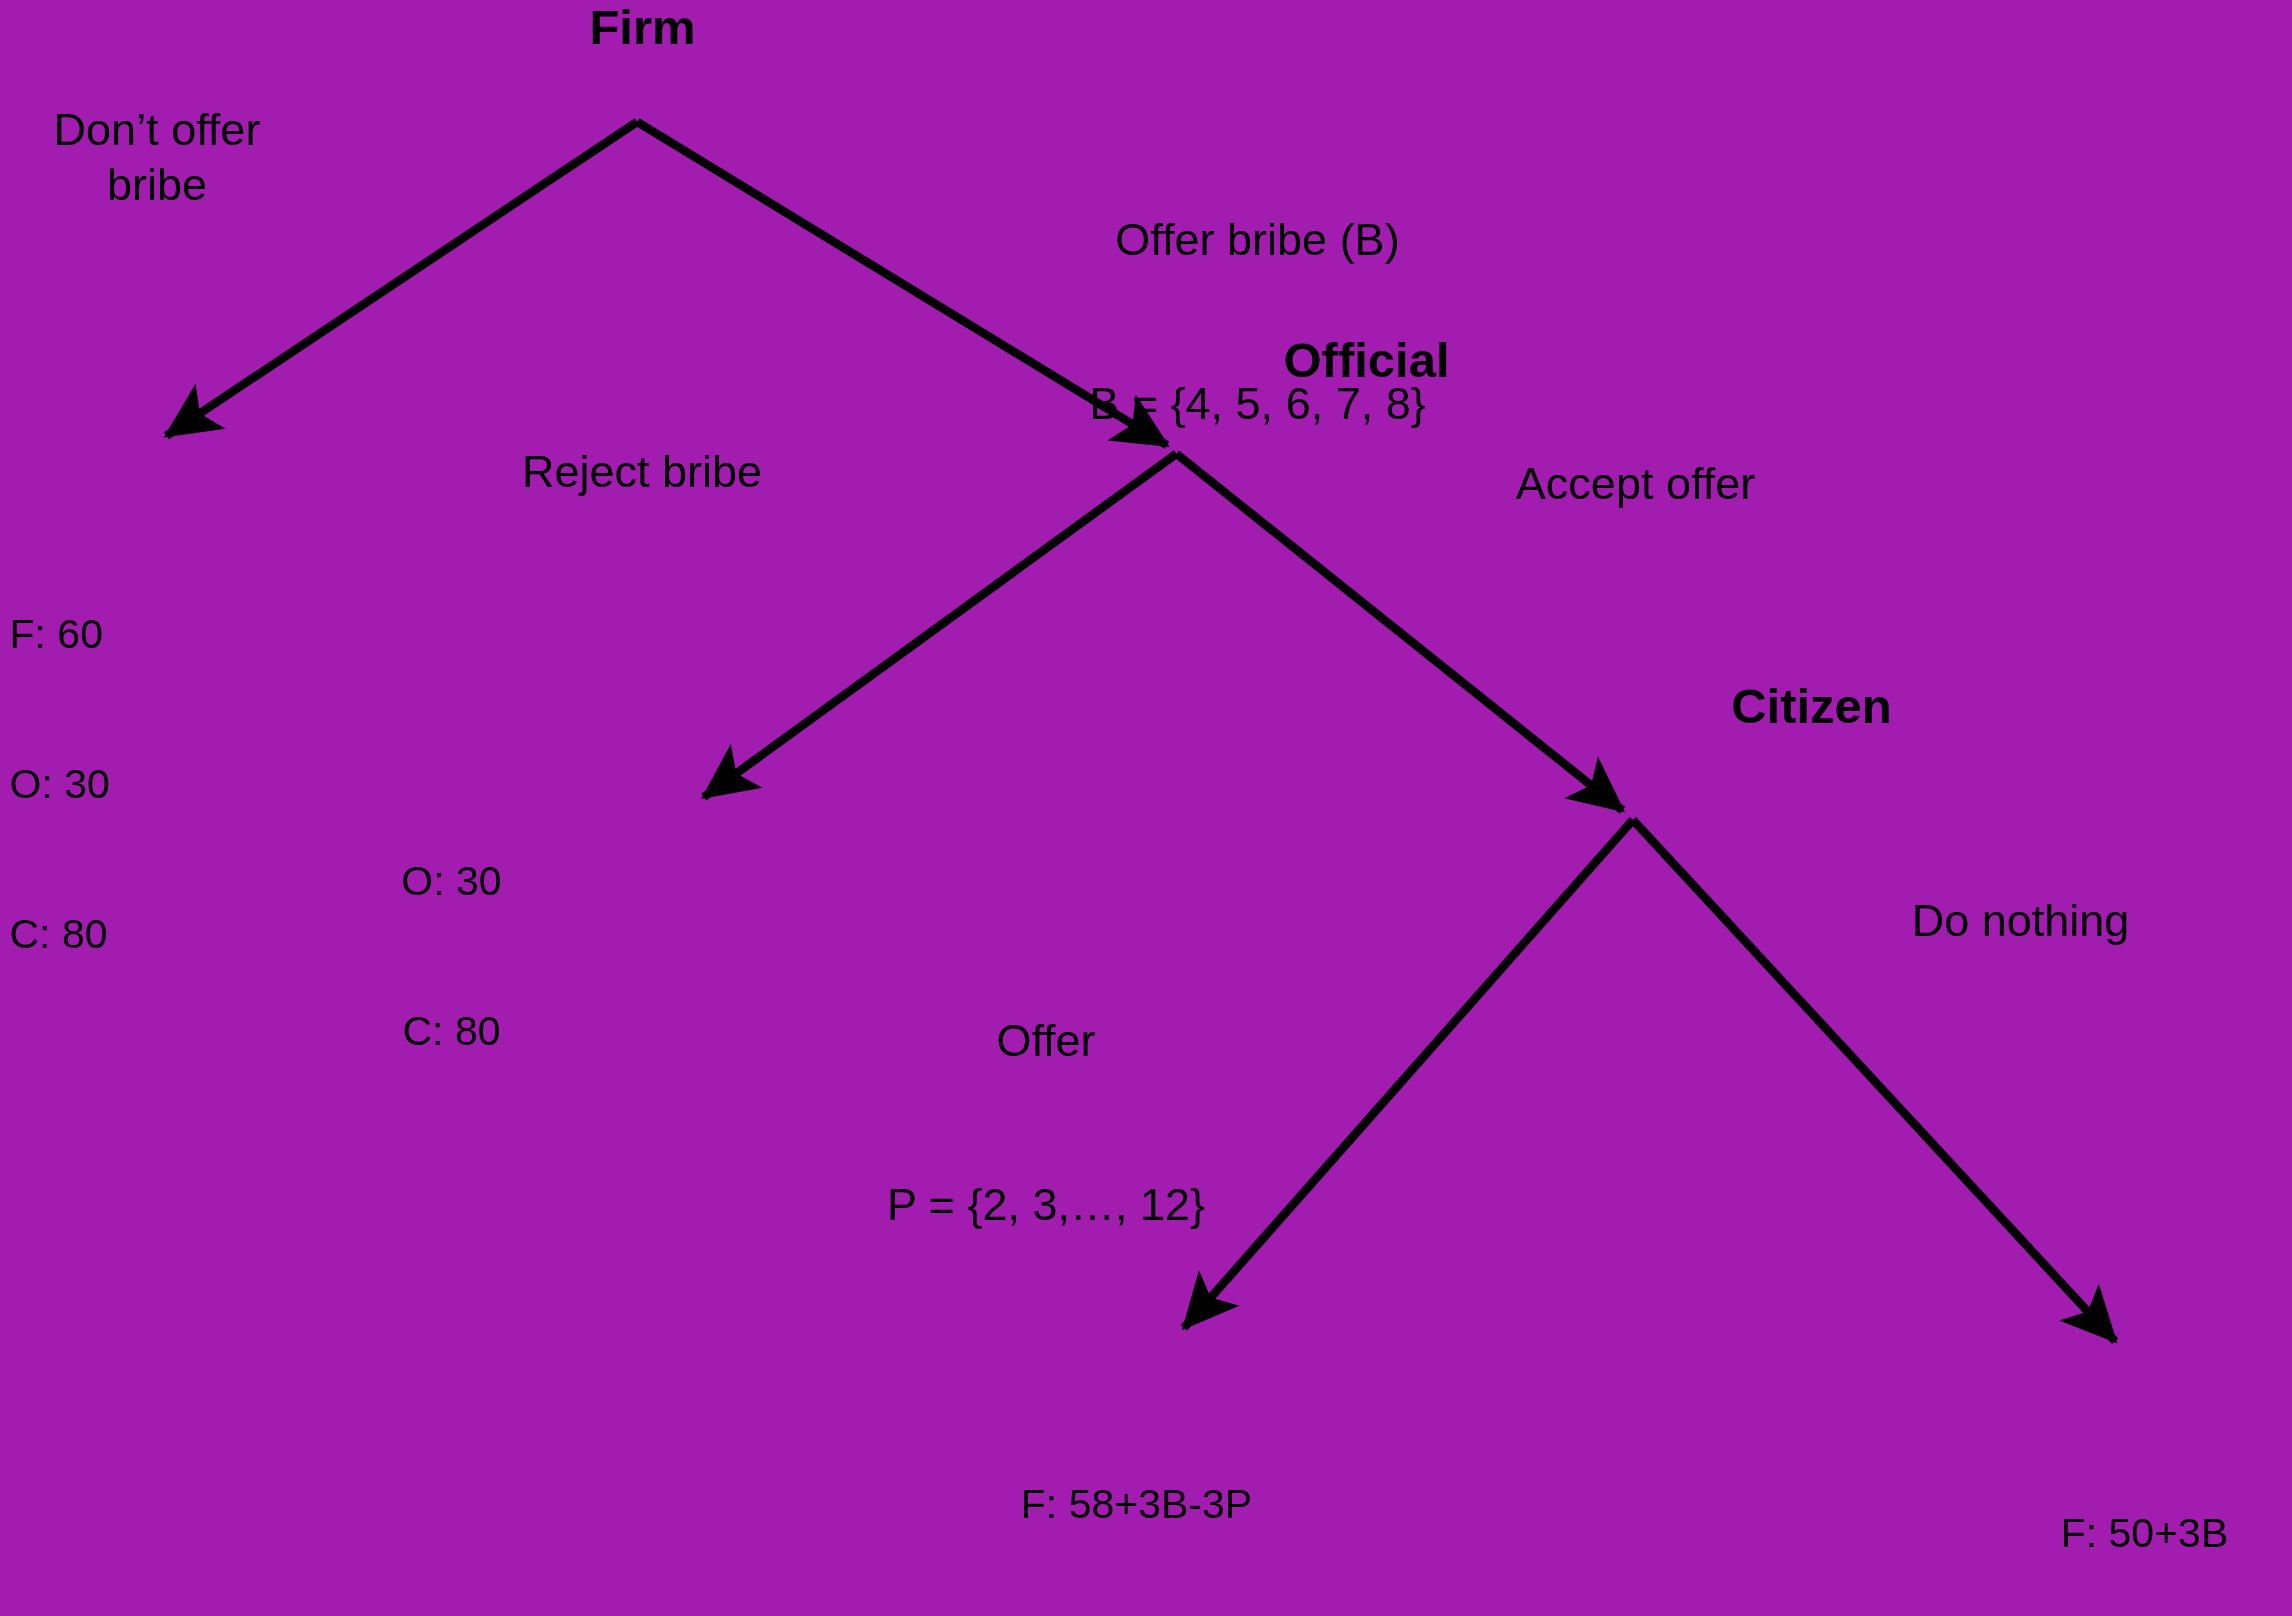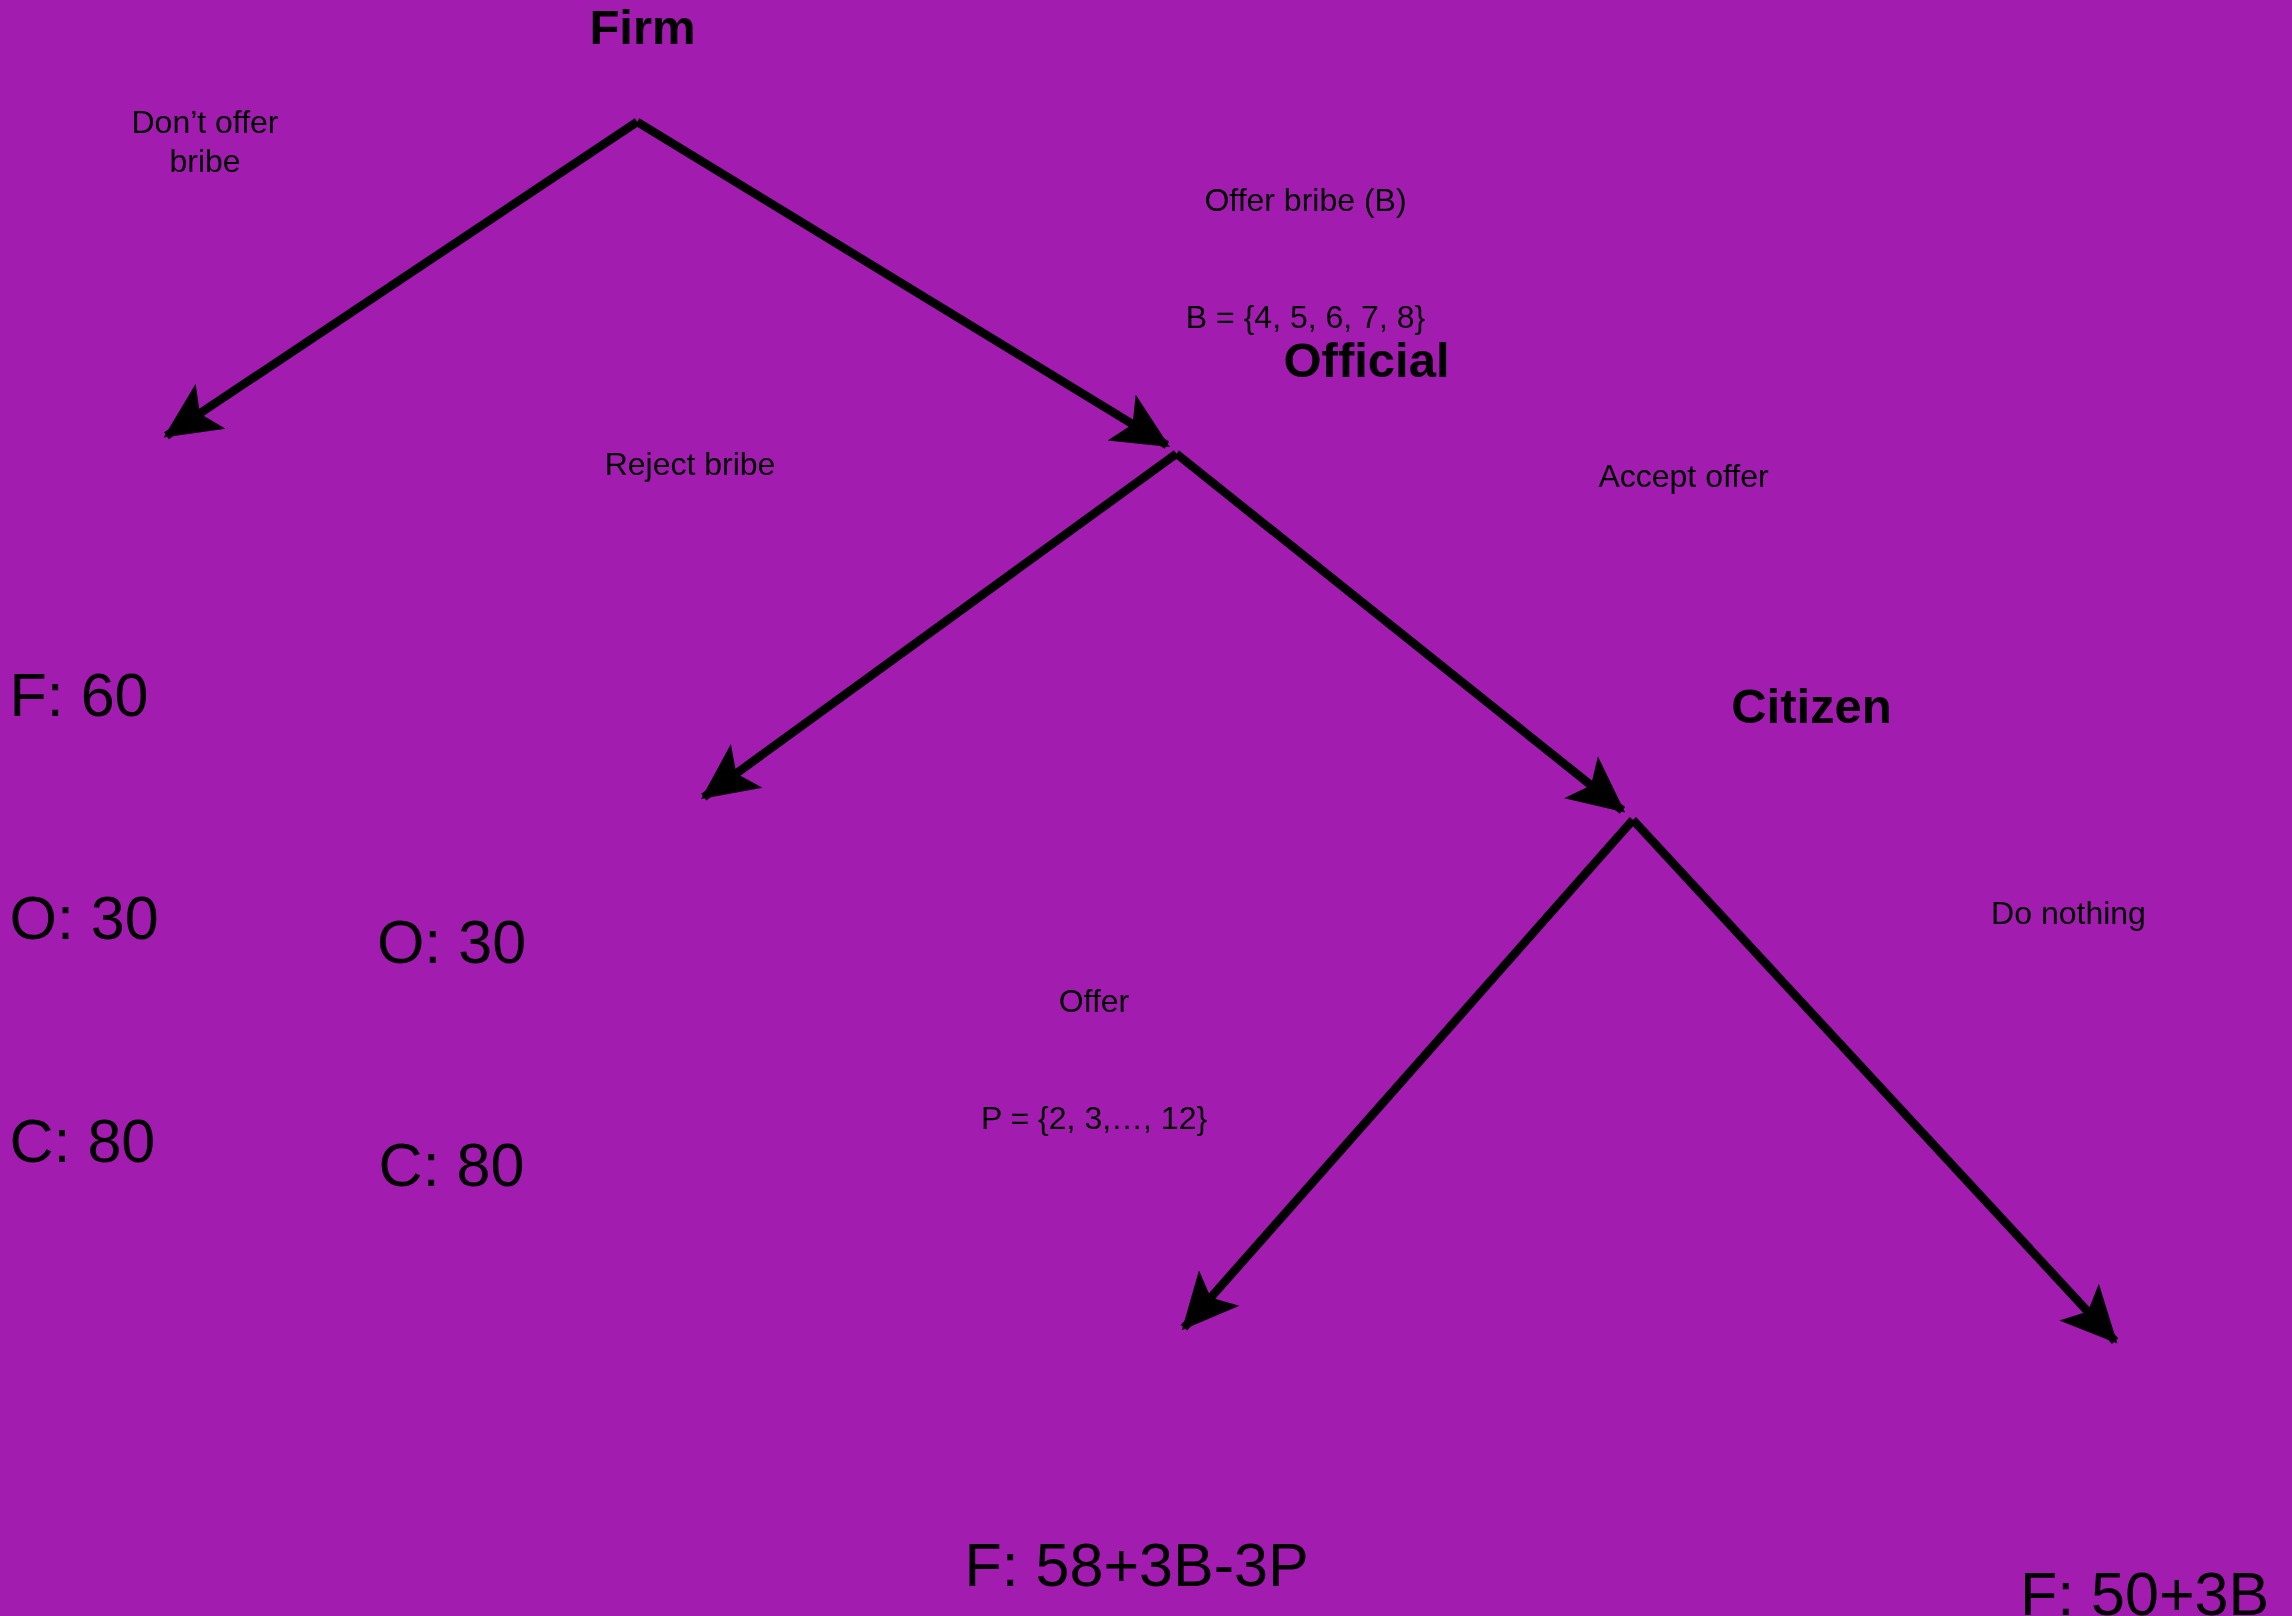--- a/index.html
+++ b/index.html
@@ -29,26 +29,25 @@
     line-height: 1.22;
     color: #000000;
     font-family: "Liberation Sans", sans-serif;
   }
   .node-label {
     font-weight: bold;
     font-size: 49px;
   }
   .action-label {
     font-weight: normal;
-    font-size: 32px;
-    margin-left: 48px;
+    font-size: 45px;
   }
   .payoff {
     font-weight: normal;
-    font-size: 61px;
+    font-size: 41px;
   }
   .ctr { text-align: center; }
   .lft { text-align: left; }
 
   
   #firm-title      { left: 571px;  top: -1.9px;   width: 143px; }
   #dont-offer      { left: 0px;    top: 103px;  width: 314px; }
   #offer-bribe     { left: 1010px; top: 103px;  width: 495px; }
   #official-title  { left: 1257px; top: 331px;  width: 219px; }
   #reject-bribe    { left: 466px;  top: 445px;  width: 352px; }

